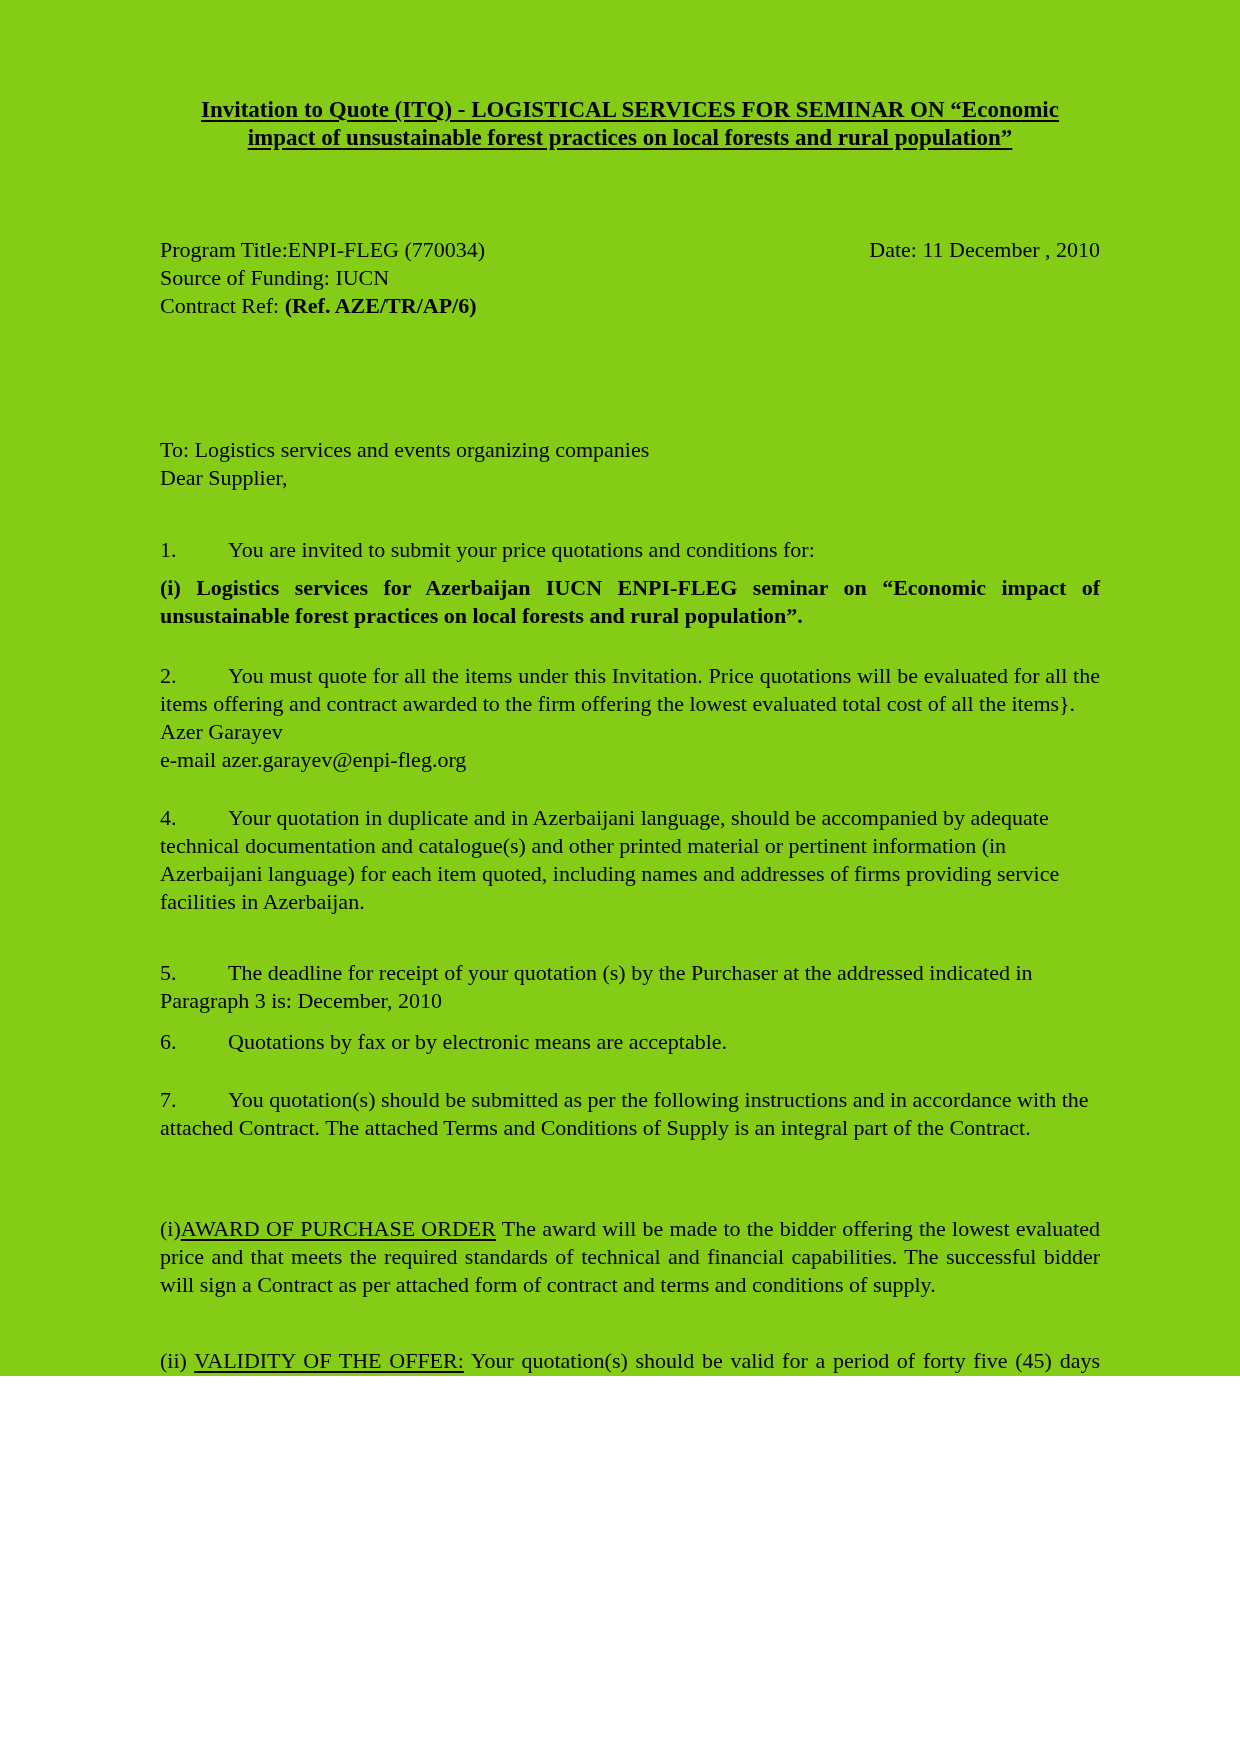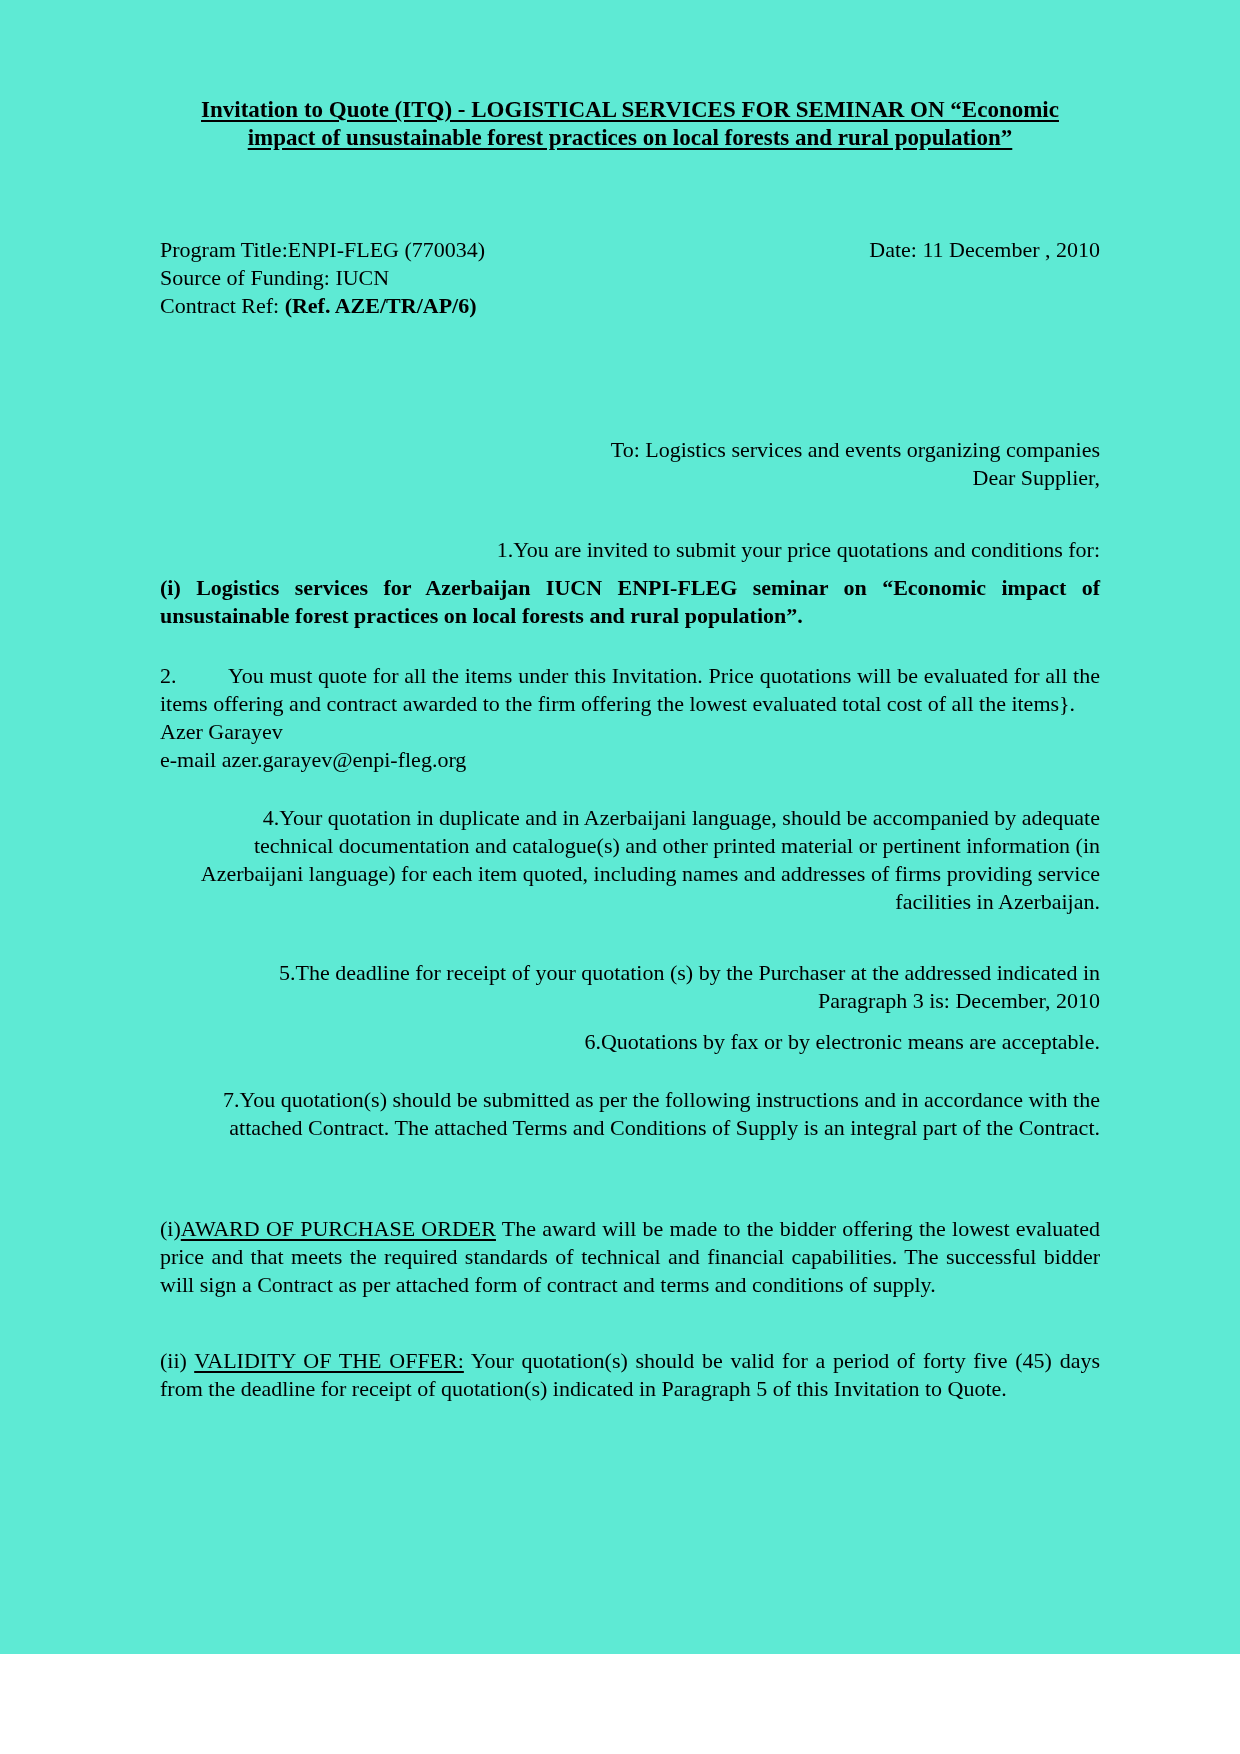--- a/index.html
+++ b/index.html
@@ -1,20 +1,20 @@
 <!DOCTYPE html>
 <html><head>
 <meta charset="utf-8">
 <style>
   * { margin: 0; padding: 0; box-sizing: border-box; }
   html, body { background: #ffffff; }
   .page {
     width: 1240px;
-    height: 1654px;
-    background: #5eead4;
+    height: 1376px;
+    background: #84cc16;
     color: #000000;
     font-family: "Liberation Serif", serif;
     font-size: 22px;
     line-height: 28px;
     overflow: hidden;
     position: relative;
   }
   .content {
     padding: 96px 140px 0 160px;
     width: 1240px;
@@ -29,21 +29,21 @@
     text-decoration: underline;
     text-underline-offset: 3px;
   }
   
   .meta { margin-top: 84px; }
   .meta-row { display: flex; justify-content: space-between; }
   .bold { font-weight: bold; }
   
   .to-line    { margin-top: 116px; }
   .salutation { }
-  .para { text-align: right; }
+  .para { text-align: left; }
   .just { text-align: justify; }
   .p1      { margin-top: 44px; }
   .item-i  { margin-top: 10px; font-weight: bold; }
   .p2      { margin-top: 32px; }
   .p3      { margin-top: 33px; }
   .centered-line { text-align: left; }
   .p4      { margin-top: 30px; }
   .p5      { margin-top: 43px; }
   .p6      { margin-top: 13px; }
   .p7      { margin-top: 30px; }

